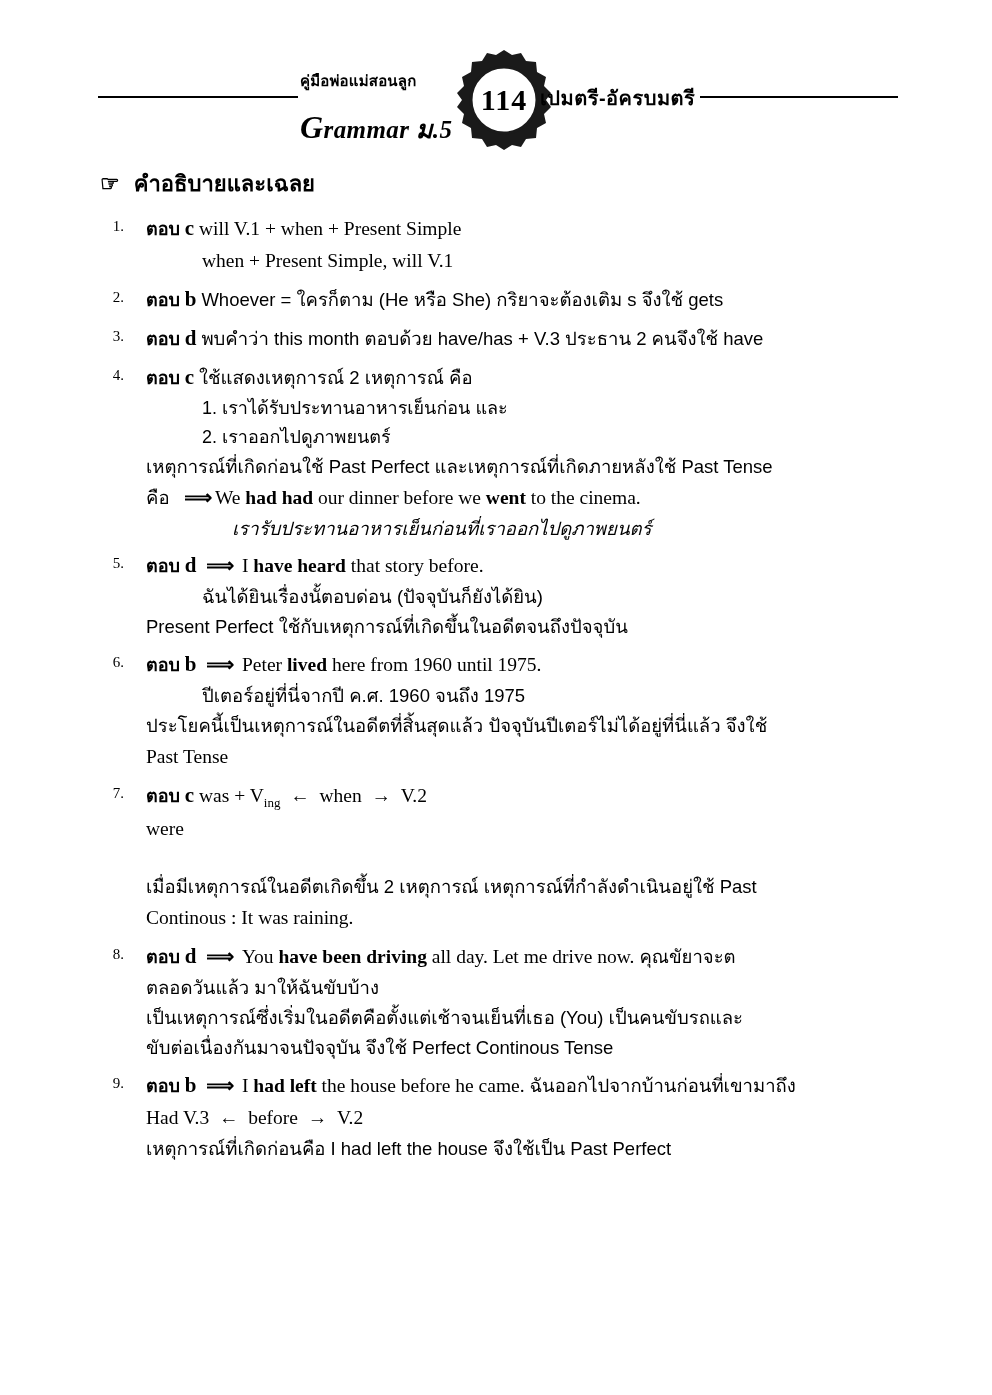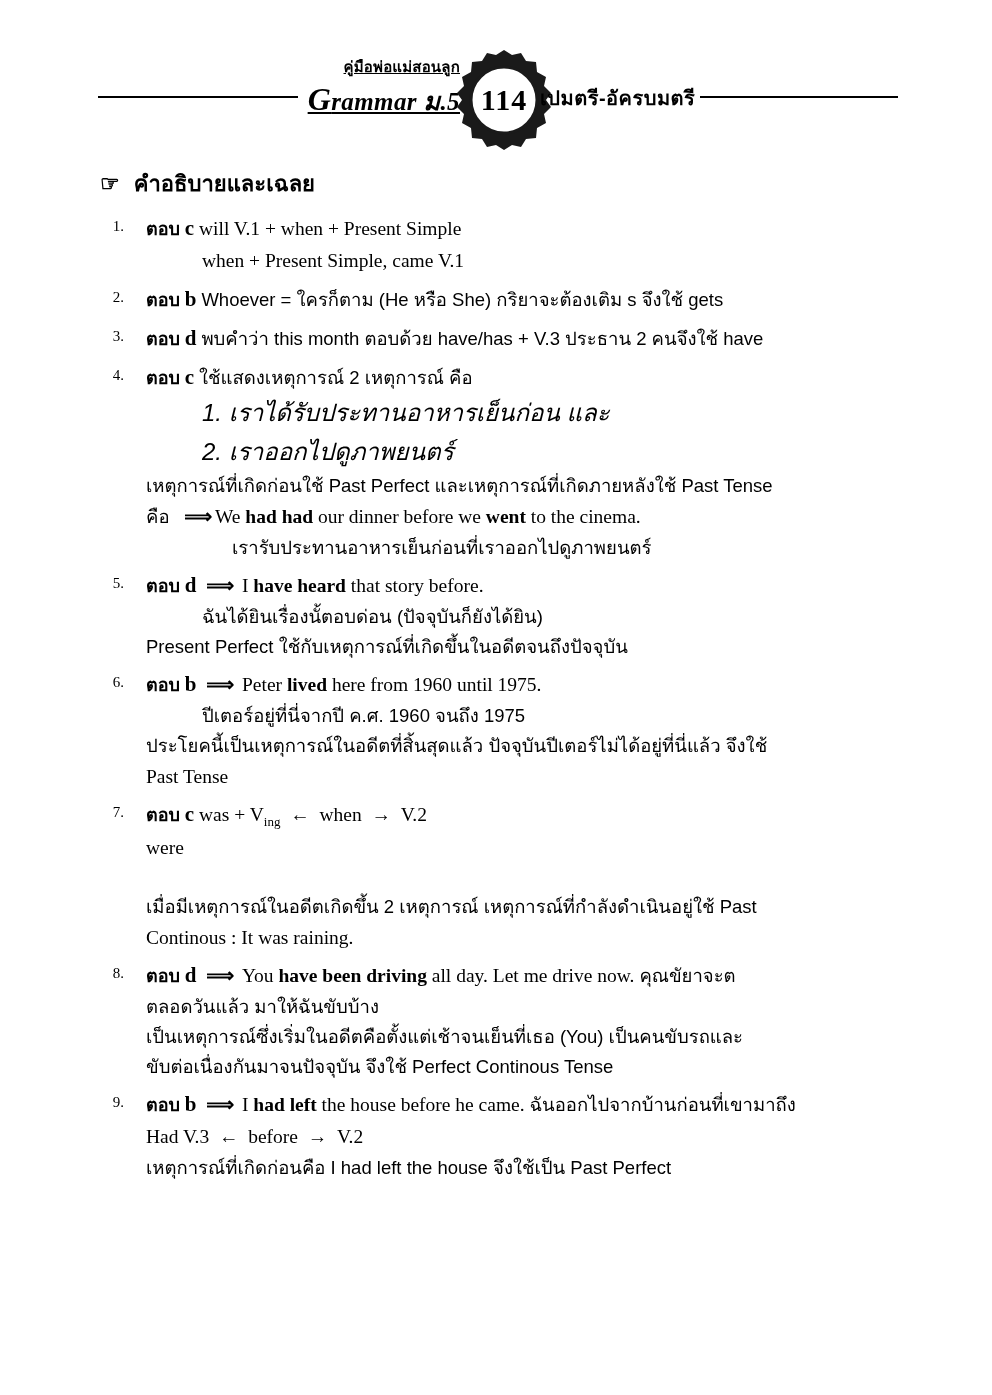--- a/index.html
+++ b/index.html
@@ -26,39 +26,38 @@
     top: 96px;
     height: 0;
     border-top: 2px solid #000;
   }
   .header-rule-left { left: 98px; width: 200px; }
   .header-rule-right { left: 700px; width: 198px; }
 
   .header-left-text {
     position: absolute;
     left: 300px;
-    top: 58px;
+    top: 72px;
     width: 160px;
-    text-align: right;
+    text-align: left;
     line-height: 1.25;
-    text-decoration: underline;
   }
   .header-thai-small {
     font-family: "Liberation Sans", sans-serif;
     font-size: 15px;
     font-weight: bold;
     letter-spacing: .2px;
   }
   .header-grammar {
     font-family: "Liberation Serif", serif;
     font-size: 25px;
     font-weight: bold;
     font-style: italic;
     letter-spacing: .4px;
-    margin-top: 2px;
+    margin-top: 16px;
   }
   .header-grammar .cap {
     font-size: 32px;
   }
   .header-right-text {
     position: absolute;
     left: 540px;
     top: 82px;
     font-family: "Liberation Sans", sans-serif;
     font-size: 20px;
@@ -138,29 +137,28 @@
   .answer-letter {
     font-family: "Liberation Serif", serif;
     font-weight: bold;
     font-size: 21px;
     font-style: normal;
   }
   .line {
     display: block;
   }
   .indent-1 { padding-left: 56px; }
-  .indent-2 { padding-left: 86px; }
+  .indent-2 { padding-left: 86px; font-style: italic; }
   .thai {
     font-family: "Liberation Sans", sans-serif;
     font-size: 18.5px;
   }
   .thai-italic {
     font-family: "Liberation Sans", sans-serif;
-    font-size: 24px;
-    font-style: italic;
+    font-size: 18px;
   }
   .en { font-family: "Liberation Serif", serif; }
   .b { font-weight: bold; }
   .arrow {
     font-family: "Liberation Serif", serif;
     font-weight: bold;
     letter-spacing: -2px;
   }
   .sub {
     font-size: 13px;
@@ -207,21 +205,21 @@
     <span>คำอธิบายและเฉลย</span>
   </div>
 
   <ul class="items">
 
     <li class="item">
       <span class="item-num">1.</span>
       <span class="line"><span class="answer-label">ตอบ</span>
         <span class="answer-letter">c</span>
         <span class="en">will V.1 + when + Present Simple</span></span>
-      <span class="line indent-1 en">when + Present Simple, came V.1</span>
+      <span class="line indent-1 en">when + Present Simple, will V.1</span>
     </li>
 
     <li class="item">
       <span class="item-num">2.</span>
       <span class="line"><span class="answer-label">ตอบ</span>
         <span class="answer-letter">b</span>
         <span class="thai">Whoever = ใครก็ตาม (He หรือ She) กริยาจะต้องเติม s จึงใช้ gets</span></span>
     </li>
 
     <li class="item">

